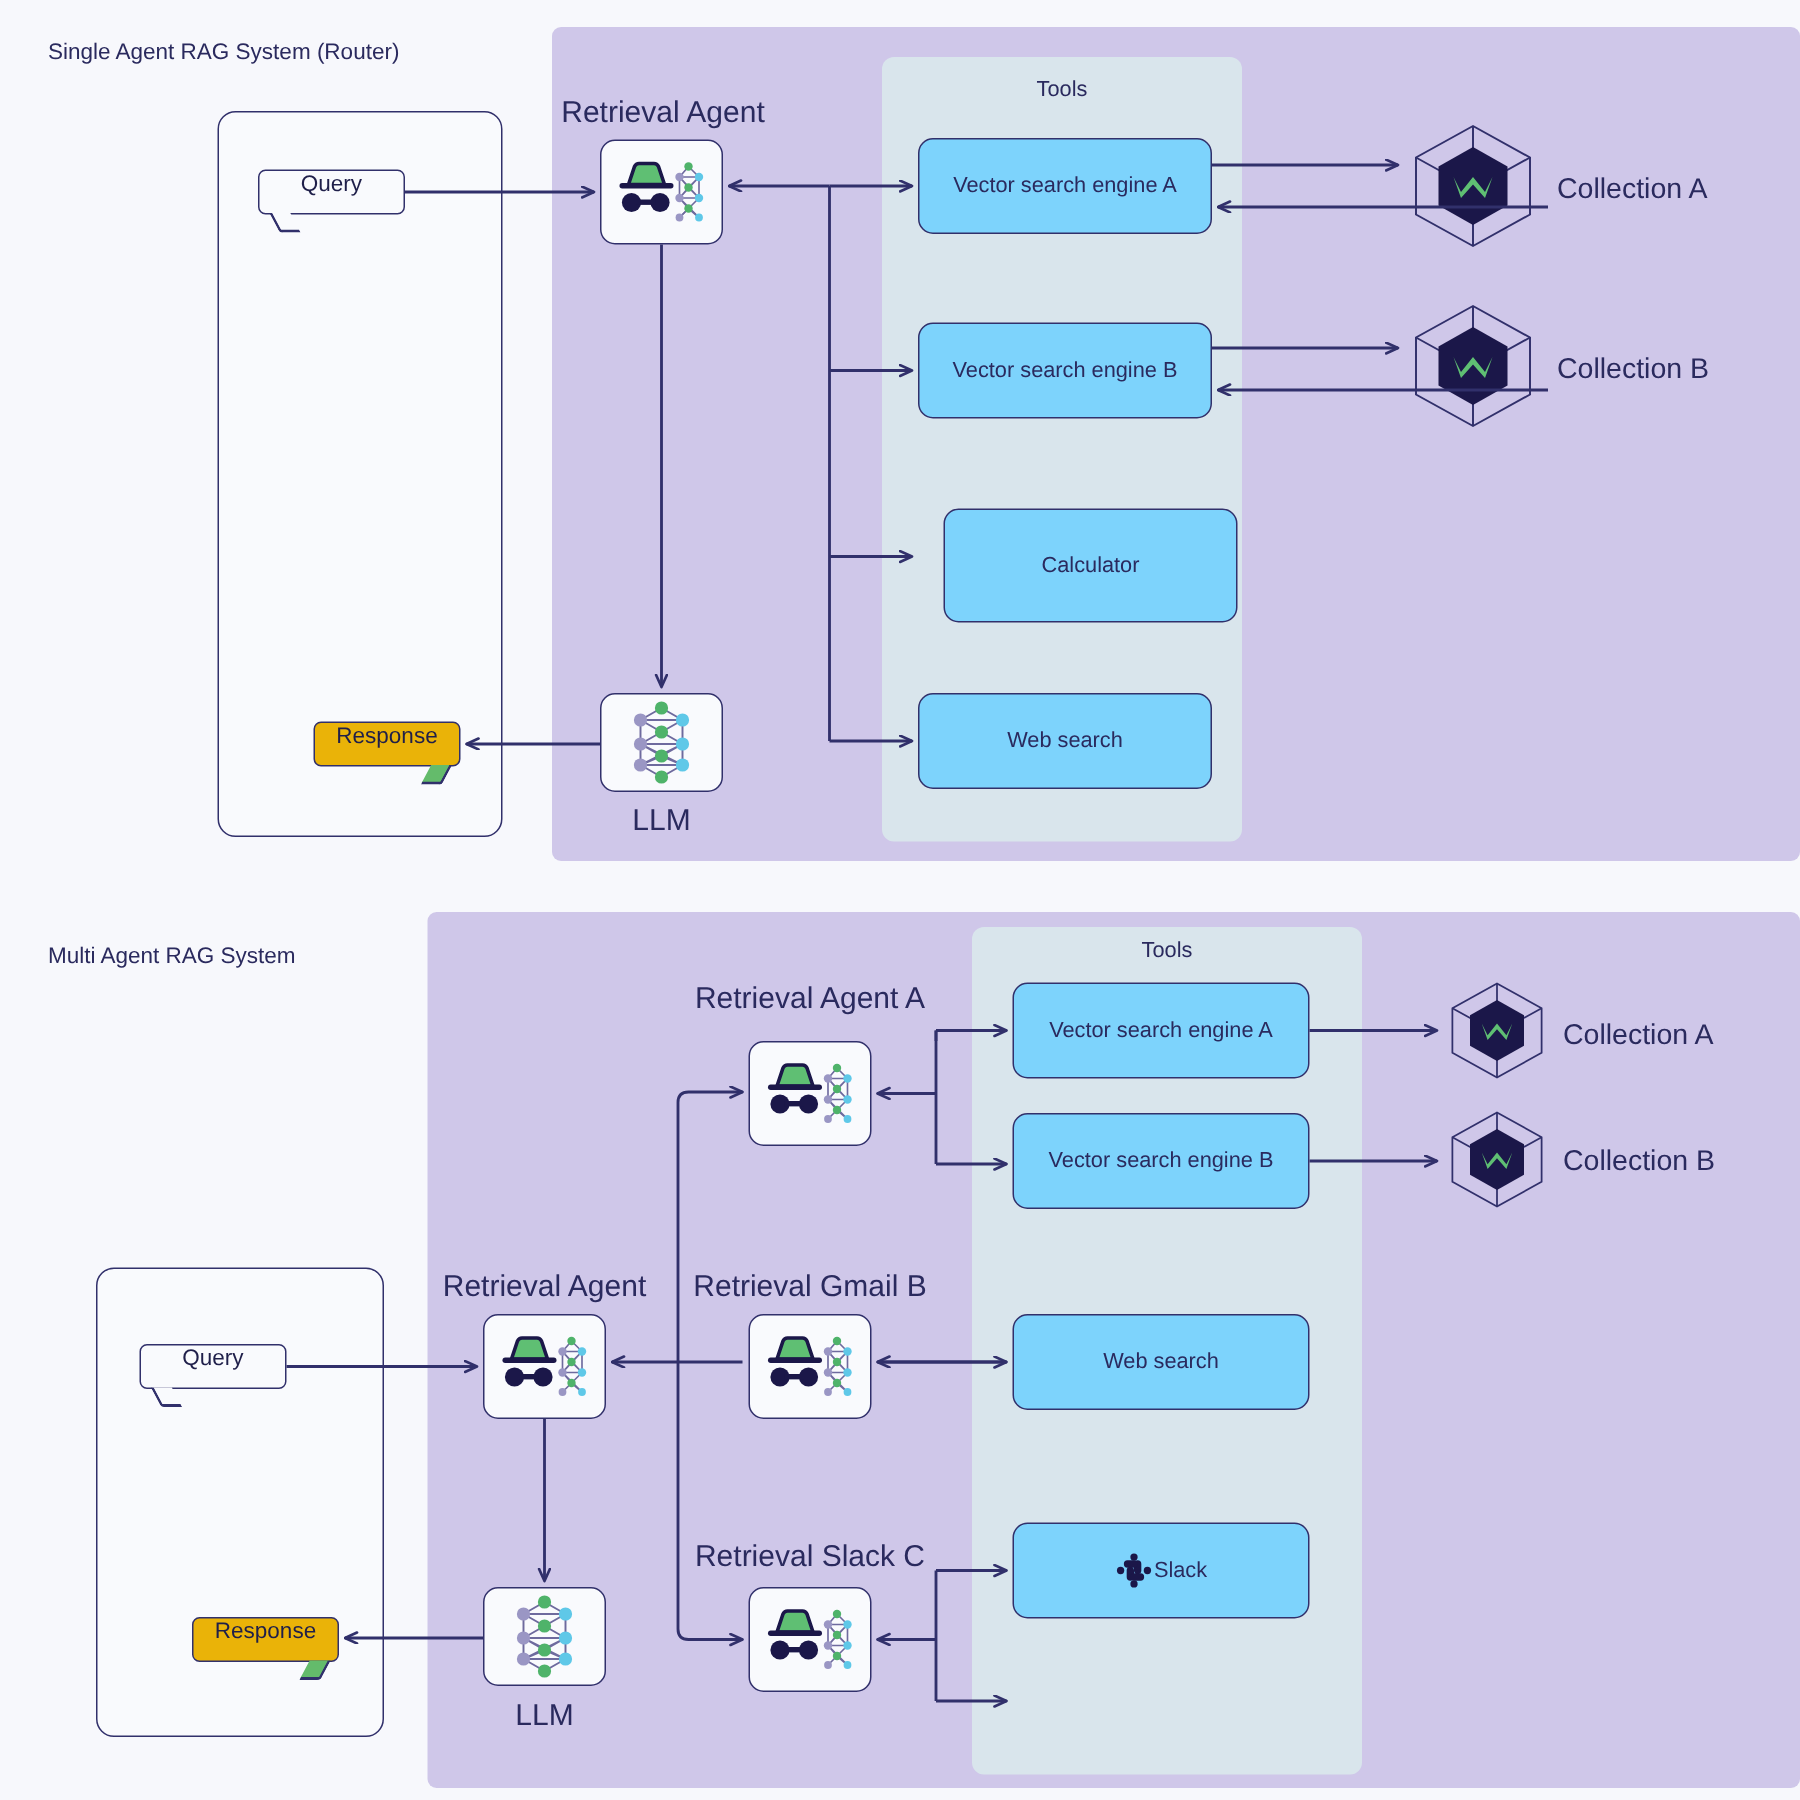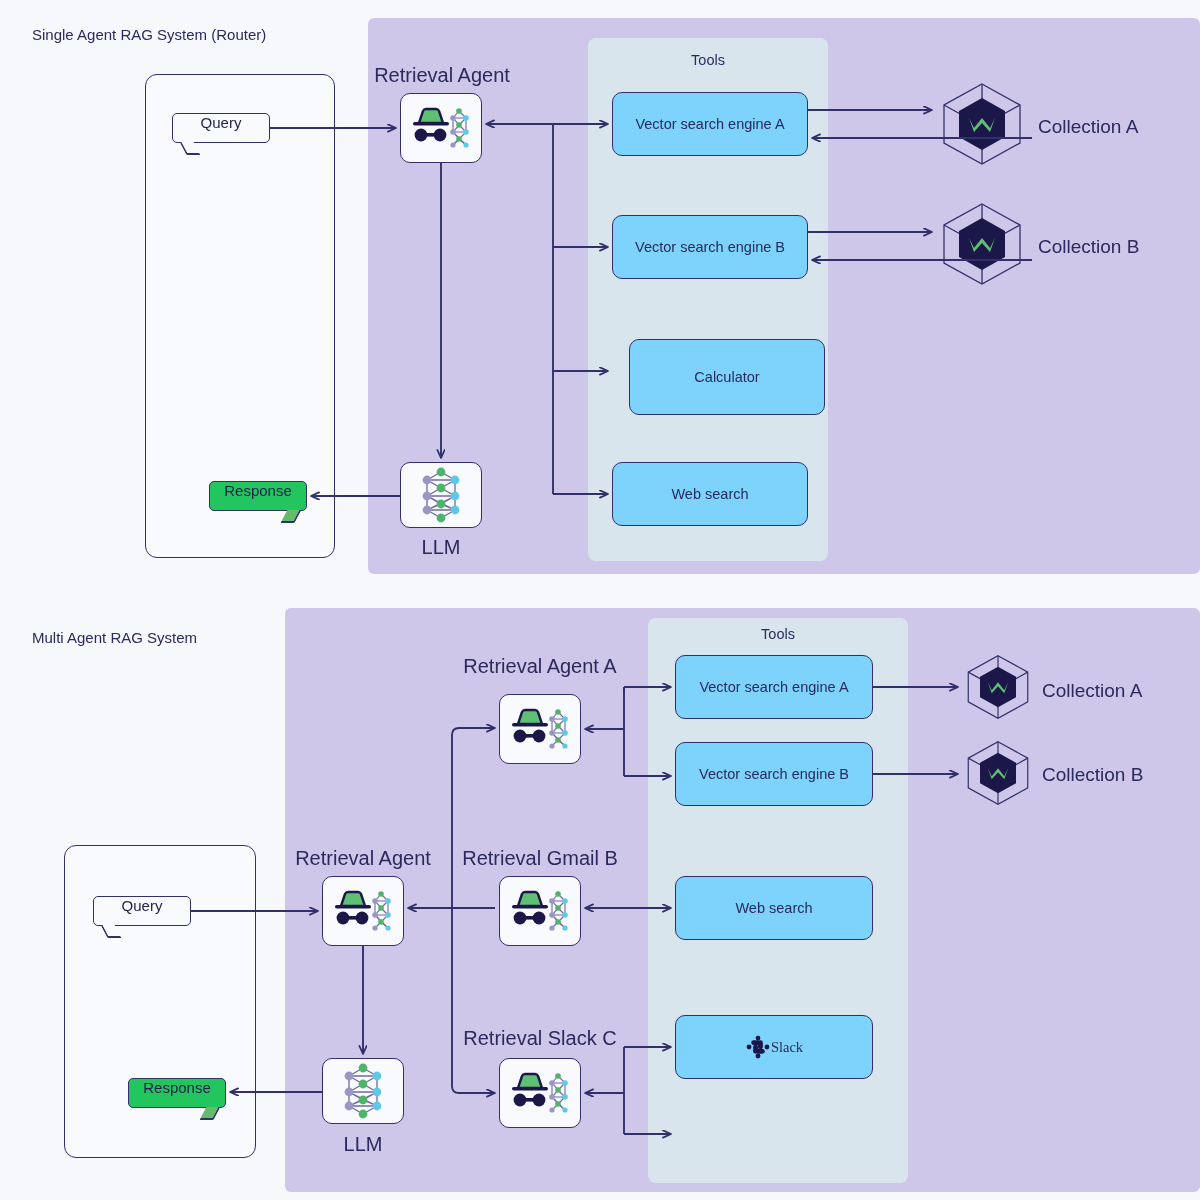--- a/index.html
+++ b/index.html
@@ -54,21 +54,20 @@
     background: #7dd3fc;
     border: 1.8px solid #31306B;
     border-radius: 10px;
     display: flex;
     align-items: center;
     justify-content: center;
     font-size: 14.5px;
     color: #2A2A5E;
   }
   .tool-box.with-icon {
-    font-family: Liberation Serif, serif;
   }
   .icon-card {
     position: absolute;
     background: #F9FAFD;
     border: 1.8px solid #31306B;
     border-radius: 10px;
     display: flex;
     align-items: center;
     justify-content: center;
   }
@@ -76,21 +75,21 @@
     position: absolute;
     border: 1.8px solid #31306B;
     border-radius: 5px;
     display: flex;
     align-items: flex-start;
     justify-content: center;
     font-size: 15px;
     color: #1F1F4A;
   }
   .bubble.query { background: #F9FAFD; }
-  .bubble.response { background: #22c55e; }
+  .bubble.response { background: #eab308; }
   .bubble .tail {
     position: absolute;
     width: 0; height: 0;
   }
   .bubble.query .tail {
     left: 10px; bottom: -13px;
     border-left: 2px solid #31306B;
     border-bottom: 2px solid #31306B;
     width: 14px; height: 13px;
     border-bottom-left-radius: 2px;

